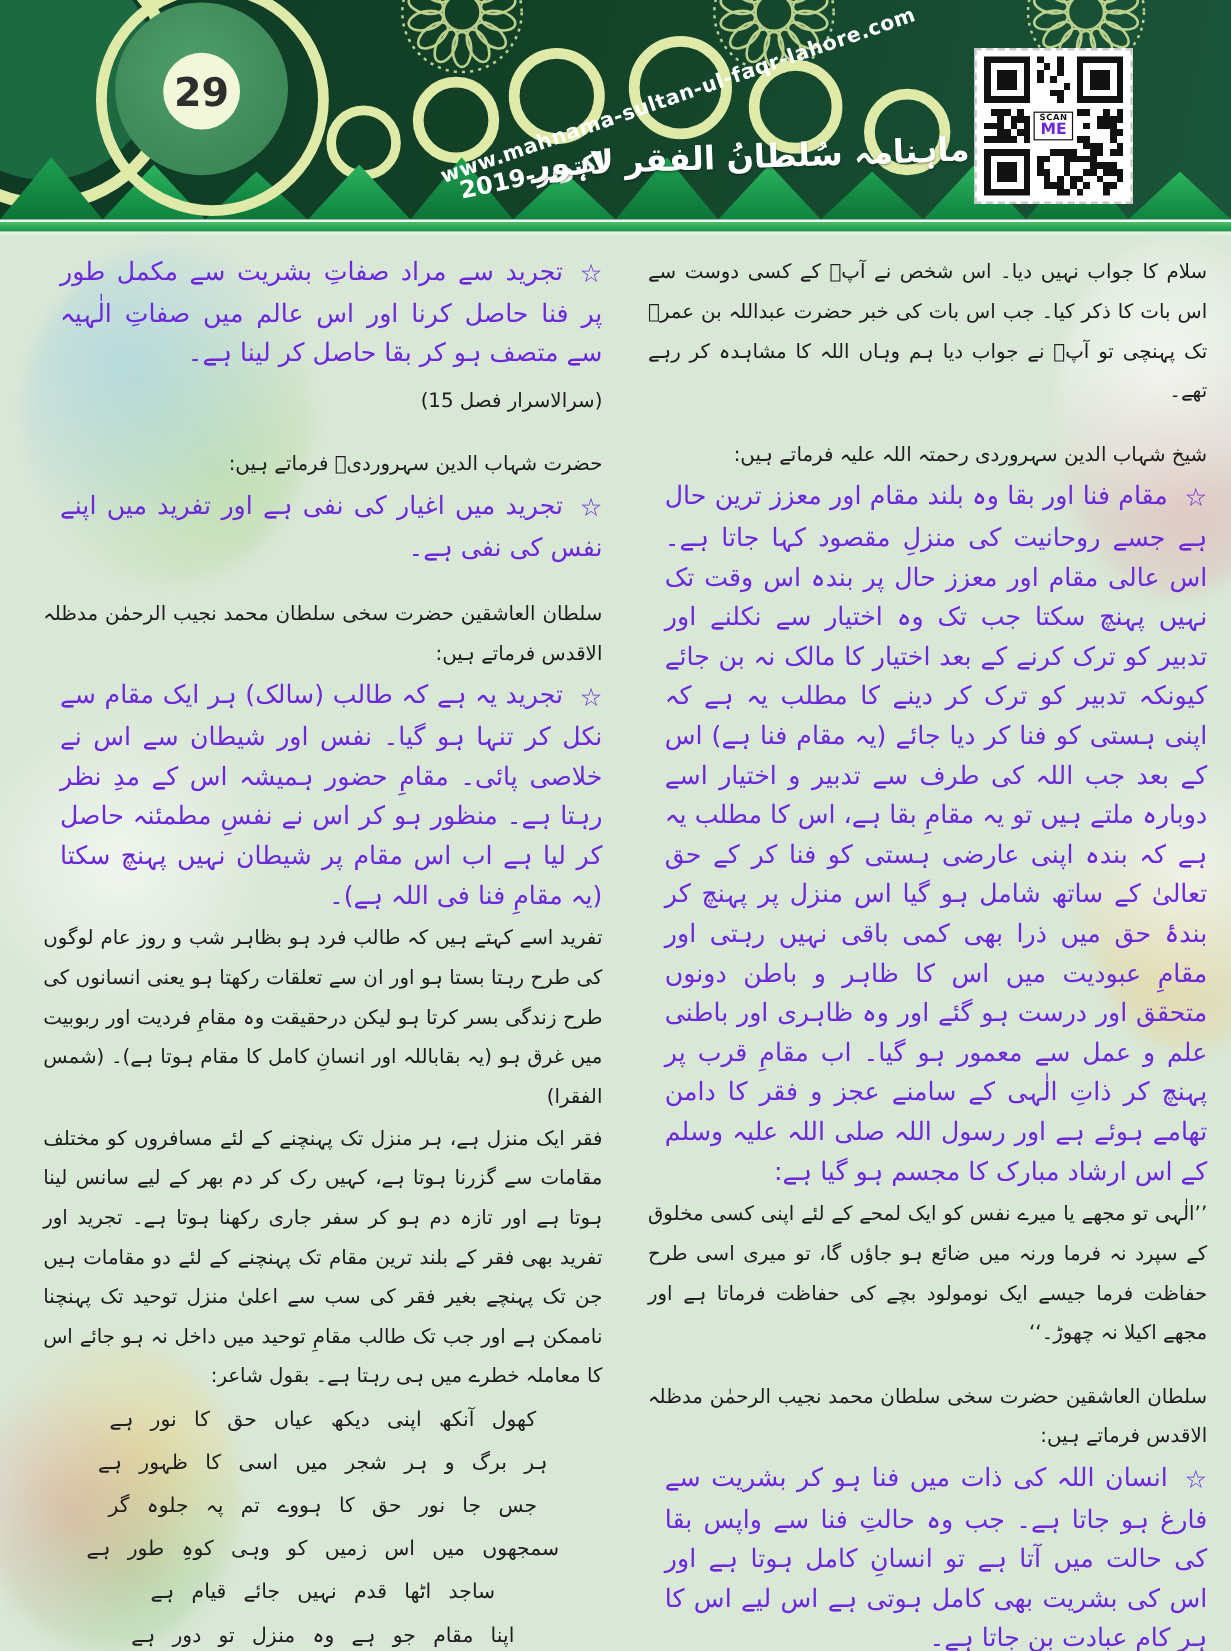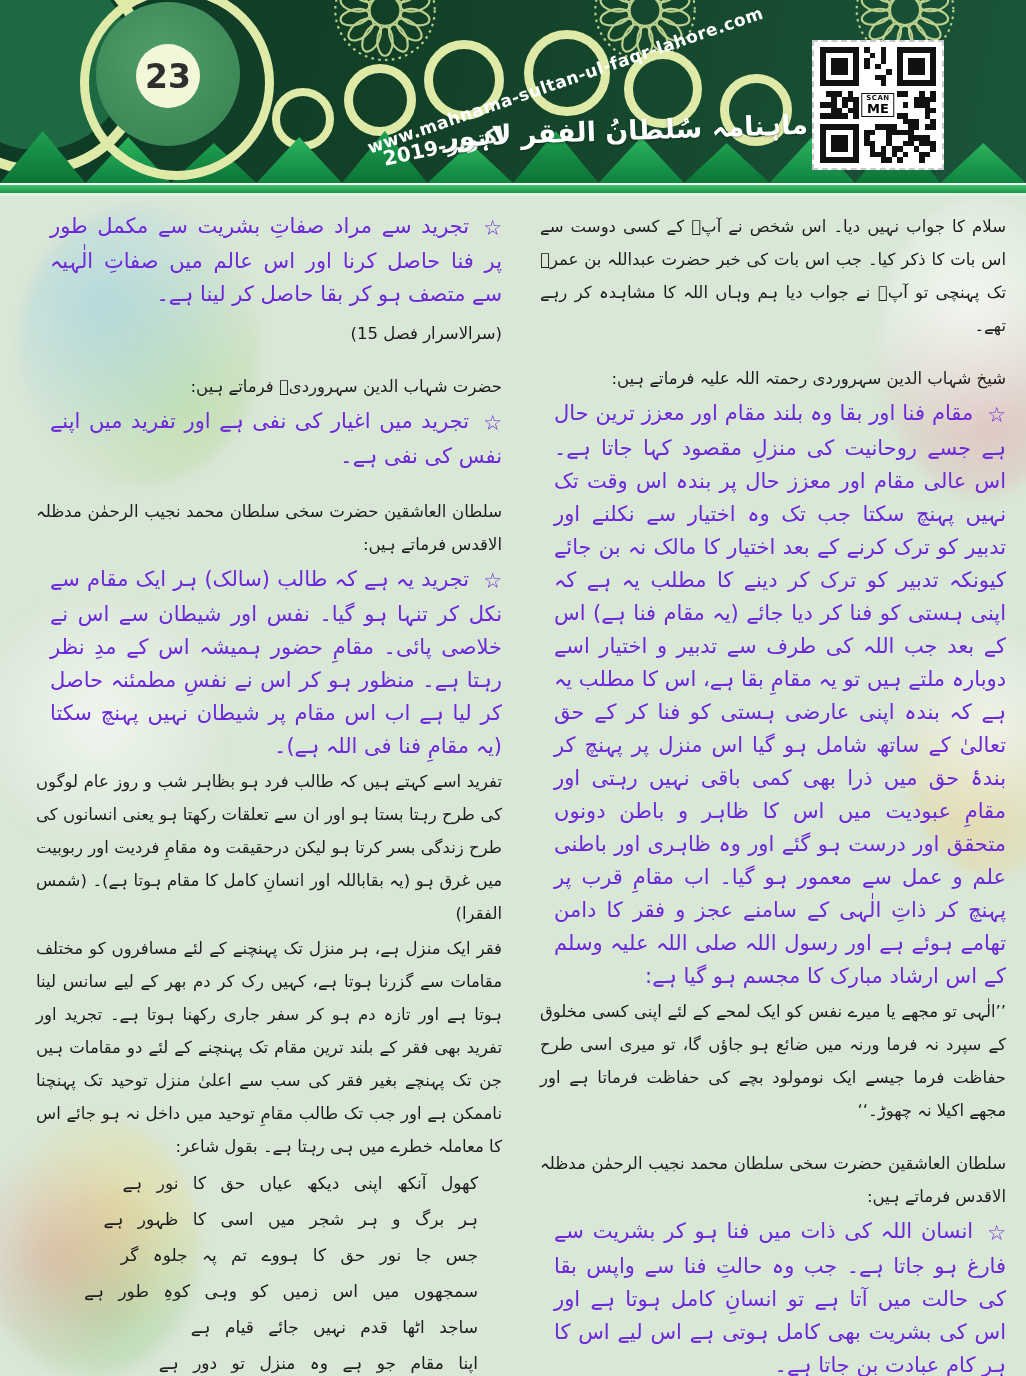--- a/index.html
+++ b/index.html
@@ -43,40 +43,40 @@
   .logo{position:absolute;left:608px;top:112px;width:200px;z-index:4;color:#ffffff;
         font-weight:bold;font-size:27px;text-align:center;direction:rtl;
         text-shadow:0 1px 2px rgba(0,0,0,.4);transform:rotate(-2deg);white-space:nowrap;}
   .qr-card{position:absolute;left:812px;top:40px;width:132px;height:130px;z-index:4;
            background:#ffffff;border:2px dashed #c9c9c9;box-sizing:border-box;padding:5px;}
   .qr-card svg{display:block;width:118px;height:116px;shape-rendering:crispEdges;}
   .qr-label{position:absolute;left:50%;top:50%;transform:translate(-50%,-50%);
             background:#ffffff;border:1.5px solid #111;padding:1px 4px;text-align:center;
             line-height:1;}
   .qr-label .s1{display:block;font-size:7px;font-weight:bold;letter-spacing:.5px;color:#111;}
-  .qr-label .s2{display:block;font-size:13px;font-weight:bold;color:#000000;}
+  .qr-label .s2{display:block;font-size:13px;font-weight:bold;color:#6d28d9;}
 
   
   .sep{position:absolute;top:183px;left:0;width:100%;height:13px;z-index:5;
        background:linear-gradient(180deg,#47bf6d,#189448);
        border-top:2px solid #eef7ee;border-bottom:3px solid #e2f0e3;box-sizing:border-box;}
 
   
   .content{position:absolute;top:196px;left:0;width:100%;height:1180px;overflow:hidden;}
   .blob{position:absolute;border-radius:50%;filter:blur(6px);pointer-events:none;}
   .columns{position:relative;display:flex;direction:rtl;gap:38px;padding:14px 20px 0 16px;
            box-sizing:border-box;z-index:2;}
   .col{width:466px;direction:rtl;color:#1d1d1d;font-size:16.5px;line-height:33px;
        text-align:justify;}
   .para{margin:0 0 2px;}
   .para.heading{margin-top:20px;}
   .para.ref{margin:4px 0;}
   .star{display:inline-block;margin-left:14px;font-size:21px;color:#6d28d9;
         vertical-align:-2px;}
-  .verse{line-height:36px;font-size:17px;word-spacing:9px;margin:0 24px;}
+  .verse{text-align:center;line-height:36px;font-size:17px;word-spacing:9px;margin:0 24px;}
   .box-wrap{text-align:center;margin:12px 0 8px;}
   .sec-box{display:inline-block;background:#2b3f63;border-radius:7px;padding:6px 9px;
            box-shadow:0 1px 3px rgba(0,0,0,.25);}
   .sec-box-inner{background:#d2ebf7;border:2px solid #2b3f63;
                  box-shadow:inset 0 0 0 3px #d2ebf7,inset 0 0 0 5px #2b3f63;
                  padding:10px 26px;font-size:22px;font-weight:bold;color:#17233f;
                  border-radius:3px;min-width:280px;}
 </style>
 </head>
 <body>
@@ -166,21 +166,21 @@
         <div class="tri"></div>
       <div class="tri"></div>
         <div class="tri"></div>
         <div class="tri"></div>
         <div class="tri"></div>
     </div>
 
     <div class="ring29">
       <div class="disc29">
         <div class="badge29">
-          <span>23</span>
+          <span>29</span>
         </div>
       </div>
     </div>
 
     <div class="website">www.mahnama-sultan-ul-faqr-lahore.com</div>
     <div class="issue-date">اکتوبر-2019</div>
     <div class="logo">ماہنامہ سُلطانُ الفقر لاہور</div>
 
     <div class="qr-card">
       <svg id="qr" viewBox="0 0 21 21">

